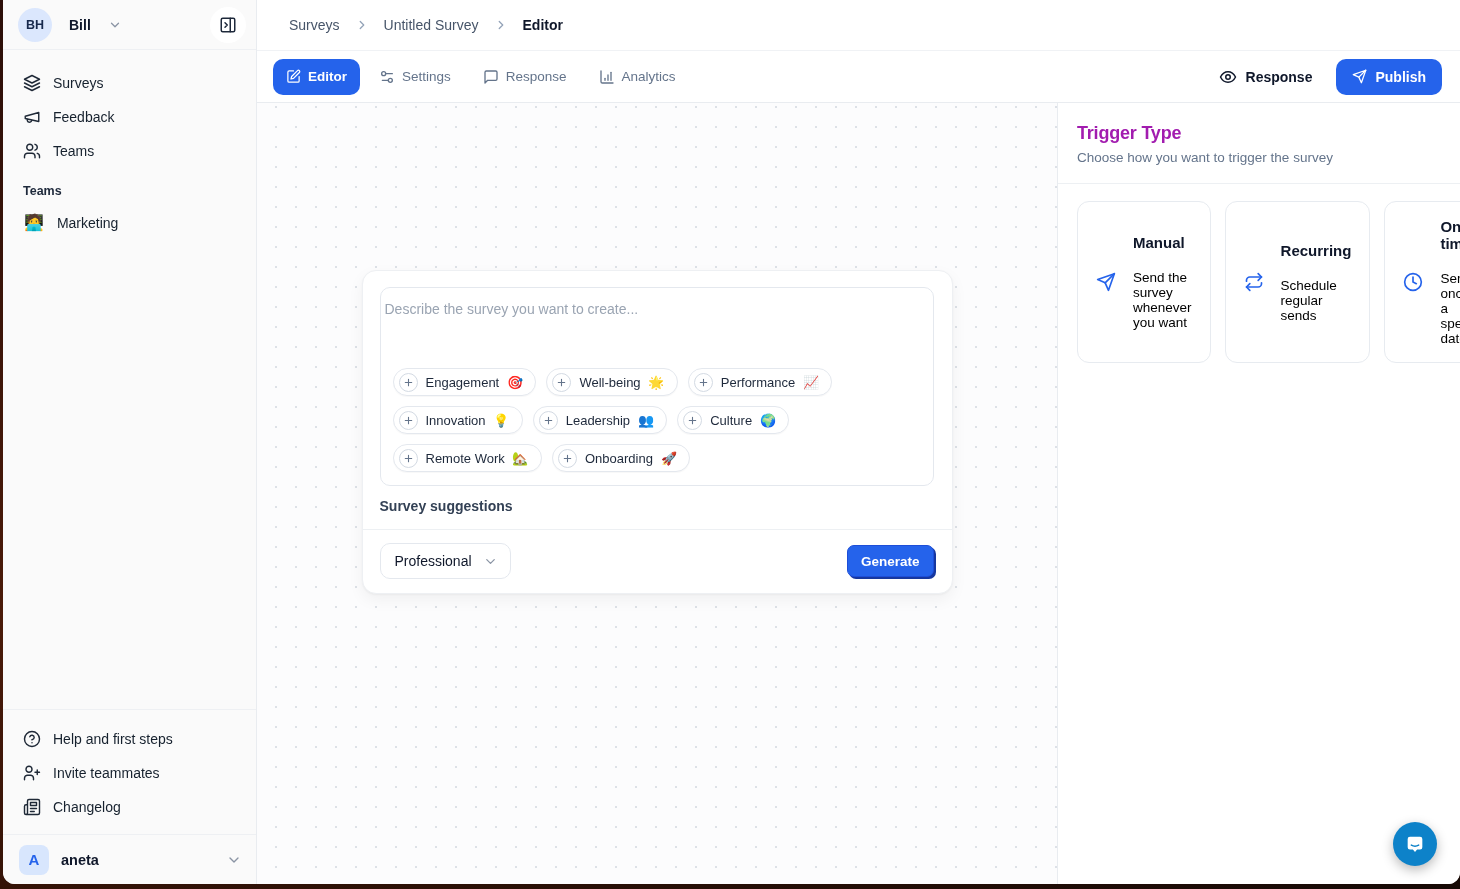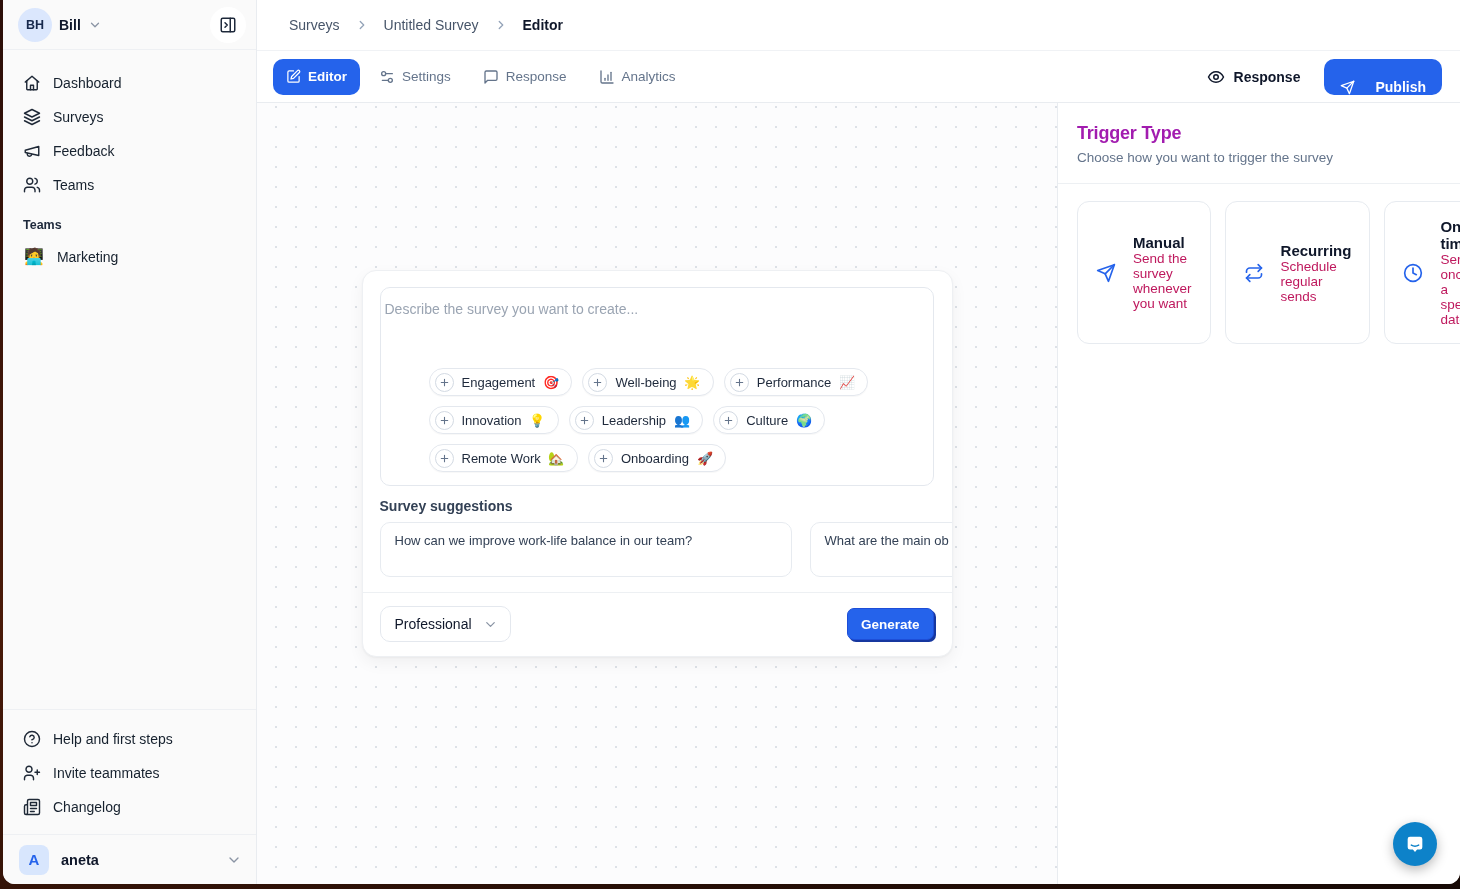--- a/index.html
+++ b/index.html
@@ -11,21 +11,21 @@
   }
   .window {
     position:fixed; left:3px; top:0; right:0; bottom:5px;
     background:#fff; border-radius:0 0 12px 12px; overflow:hidden;
     display:flex;
   }
   svg { display:block; }
 
   
   .sidebar { width:254px; background:#fafafa; border-right:1px solid #e9ecf0; display:flex; flex-direction:column; flex:none; }
-  .sb-header { height:50px; flex:none; display:flex; align-items:center; gap:7px; padding:0 10px 0 15px; border-bottom:1px solid #eef0f3; }
+  .sb-header { height:50px; flex:none; display:flex; align-items:center; gap:17px; padding:0 10px 0 15px; border-bottom:1px solid #eef0f3; }
   .avatar-bh { width:34px; height:34px; border-radius:50%; background:#dbe7fd; color:#17294d; font-size:12.5px; font-weight:700; display:flex; align-items:center; justify-content:center; flex:none; }
   .ws-name { font-size:14px; font-weight:700; color:#0f172a; }
   .sb-header .chev { color:#8a94a4; }
   .toggle-btn { margin-left:auto; width:36px; height:36px; border-radius:50%; background:#fff; display:flex; align-items:center; justify-content:center; color:#1e293b; border:none; cursor:pointer; }
   .nav { padding:16px 12px 0; }
   .nav-item { height:34px; display:flex; align-items:center; gap:12px; padding:0 8px; border-radius:8px; font-size:14px; font-weight:500; color:#16212e; cursor:pointer; }
   .nav-item .nicon { color:#1f2937; display:flex; }
   .section-label { padding:16px 8px 8px; font-size:12.5px; font-weight:700; color:#1e293b; }
   .team-item { height:34px; display:flex; align-items:center; gap:13px; padding:0 9px; border-radius:8px; font-size:14px; font-weight:500; color:#16212e; cursor:pointer; }
   .team-emoji { font-size:16px; line-height:1; }
@@ -42,37 +42,37 @@
   .crumb { color:#475569; cursor:pointer; }
   .crumb.current { color:#0f172a; font-weight:600; cursor:default; }
   .crumb-sep { color:#94a3b8; display:flex; }
 
   .tab-bar { height:52px; flex:none; display:flex; align-items:center; gap:6px; padding:0 18px 0 16px; background:#fff; border-bottom:1px solid #e9ecf0; }
   .tab { display:flex; align-items:center; gap:7px; height:36px; padding:0 13px; border-radius:10px; font-size:13.5px; font-weight:500; color:#64748b; background:transparent; border:none; cursor:pointer; font-family:inherit; }
   .tab.active { background:var(--accent,#2563eb); color:#fff; font-weight:600; }
   .tab .ticon { display:flex; }
   .bar-actions { margin-left:auto; display:flex; align-items:center; gap:24px; }
   .preview-btn { display:flex; align-items:center; gap:9px; font-size:14px; font-weight:600; color:#0f172a; background:none; border:none; cursor:pointer; font-family:inherit; }
-  .publish-btn { display:flex; align-items:flex-end; gap:20px; height:36px; padding:0 16px; border-radius:10px; background:var(--accent,#2563eb); color:#fff; font-size:14px; font-weight:600; border:none; cursor:pointer; font-family:inherit; }
+  .publish-btn { display:flex; align-items:center; gap:8px; height:36px; padding:0 16px; border-radius:10px; background:var(--accent,#2563eb); color:#fff; font-size:14px; font-weight:600; border:none; cursor:pointer; font-family:inherit; }
 
   .content { flex:1; display:flex; min-height:0; }
 
   
   .canvas { flex:1; min-width:0; position:relative; overflow:hidden;
     background-color:#fcfcfd;
     background-image:radial-gradient(circle, #dde1e7 1.15px, transparent 1.35px);
     background-size:20px 20px; background-position:9px 14px;
   }
   .composer { width:591px; margin:167px auto 0; background:#fff; border:1px solid #eef0f3; border-radius:14px;
     box-shadow:0 1px 2px rgba(2,6,23,.04), 0 6px 16px rgba(2,6,23,.05);
     padding:16px 18px 0 17px; overflow:hidden; }
   .prompt-box { border:1px solid #e4e8ee; border-radius:10px; height:199px; display:flex; flex-direction:column; overflow:hidden; background:#fff; }
   .prompt-box textarea { border:none; outline:none; resize:none; flex:1; padding:13px 4px; font-size:14px; color:#0f172a; font-family:inherit; background:transparent; }
   .prompt-box textarea::placeholder { color:#9aa4b2; }
-  .chips { display:flex; flex-wrap:wrap; gap:10px; padding:0 12px 13px;margin-left:36px; }
+  .chips { display:flex; flex-wrap:wrap; gap:10px; padding:0 12px 13px; }
   .chip { display:inline-flex; align-items:center; gap:8px; height:28px; padding:0 12px 0 5px; border:1px solid #e4e8ee; border-radius:999px; background:#fff; font-size:13px; color:#1e293b; cursor:pointer; box-shadow:0 1px 1px rgba(2,6,23,.03); font-family:inherit; }
   .chip-plus { width:19px; height:19px; border:1px solid #d3dae3; border-radius:50%; display:flex; align-items:center; justify-content:center; color:#64748b; flex:none; }
   .chip .emoji { font-size:13px; line-height:1; }
 
   .sugg-label { margin:12px 0 8px; font-size:14px; font-weight:600; color:#334155; }
   .sugg-row { display:flex; gap:18px; margin-right:-18px; overflow:hidden; }
   .sugg-card { flex:none; width:412px; height:55px; border:1px solid #e7ebf0; border-radius:10px; padding:10px 14px; font-size:13px; color:#334155; background:#fff; white-space:nowrap; overflow:hidden; cursor:pointer; }
   .sugg-card.wide { width:420px; }
 
   .composer-footer { display:flex; align-items:center; justify-content:space-between; border-top:1px solid #edf0f3; margin:15px -18px 0 -17px; padding:13px 18px 14px 17px; }
@@ -82,21 +82,21 @@
 
   
   .right-panel { width:403px; flex:none; background:#fff; border-left:1px solid #e9ecf0; display:flex; flex-direction:column; }
   .rp-header { padding:20px 20px 18px 19px; border-bottom:1px solid #edf0f3; }
   .rp-title { font-size:18px; font-weight:700; color:#a21caf; letter-spacing:-.2px; }
   .rp-sub { margin-top:6px; font-size:13.5px; color:#64748b; }
   .rp-body { padding:17px 18px 0 19px; display:flex; flex-direction:row; gap:14px; }
   .trigger-card { border:1px solid #e7ebf0; border-radius:12px; min-height:77px; padding:16px 18px; display:flex; align-items:center; gap:17px; background:#fff; cursor:pointer; }
   .trigger-icon { color:var(--accent,#2563eb); display:flex; flex:none; }
   .tc-title { font-size:15px; font-weight:600; color:#0f172a; }
-  .tc-desc { font-size:13.5px; color:#be185d; margin-top:0; }
+  .tc-desc { font-size:13.5px; color:#000000; margin-top:19px; }
 
   
   .intercom { position:absolute; right:23px; bottom:18px; width:44px; height:44px; border-radius:50%; background:#0d82c9; border:none; display:flex; align-items:center; justify-content:center; cursor:pointer; box-shadow:0 4px 12px rgba(0,0,0,.28); }
 </style>
 </head>
 <body>
 
 <div class="window">
 
   <aside class="sidebar">
@@ -113,30 +113,20 @@
           <svg width="18" height="18" viewBox="0 0 24 24" fill="none" stroke="currentColor" stroke-width="2" stroke-linecap="round" stroke-linejoin="round">
               <rect x="3" y="3" width="18" height="18" rx="2"></rect>
               <line x1="15" y1="3" x2="15" y2="21"></line>
               <path d="m8 9 3 3-3 3"></path>
             </svg>
         </span>
       </button>
     </div>
 
     <nav class="nav">
-      <div class="nav-item">
-        <span class="nicon">
-          <svg width="18" height="18" viewBox="0 0 24 24" fill="none" stroke="currentColor" stroke-width="1.9" stroke-linecap="round" stroke-linejoin="round">
-              <path d="M3 10.8 12 3l9 7.8"></path>
-              <path d="M5 9.3V20a1 1 0 0 0 1 1h12a1 1 0 0 0 1-1V9.3"></path>
-              <path d="M10 21v-6h4v6"></path>
-            </svg>
-        </span>
-        <span>Dashboard</span>
-      </div>
       <div class="nav-item">
         <span class="nicon">
           <svg width="18" height="18" viewBox="0 0 24 24" fill="none" stroke="currentColor" stroke-width="1.9" stroke-linecap="round" stroke-linejoin="round">
               <path d="M12 2 2 7l10 5 10-5-10-5z"></path>
               <path d="m2 12 10 5 10-5"></path>
               <path d="m2 17 10 5 10-5"></path>
             </svg>
         </span>
         <span>Surveys</span>
       </div>
@@ -373,24 +363,20 @@
                       <path d="M12 5v14M5 12h14"></path>
                     </svg>
                   </span>
                 <span>Onboarding</span>
                 <span class="emoji">🚀</span>
               </button>
             </div>
           </div>
 
           <div class="sugg-label">Survey suggestions</div>
-          <div class="sugg-row">
-            <div class="sugg-card">How can we improve work-life balance in our team?</div>
-            <div class="sugg-card wide">What are the main ob</div>
-          </div>
 
           <div class="composer-footer">
             <button class="tone-select">
               <span>Professional</span>
               <span class="chev">
                 <svg width="15" height="15" viewBox="0 0 24 24" fill="none" stroke="currentColor" stroke-width="2" stroke-linecap="round" stroke-linejoin="round">
                     <path d="m6 9 6 6 6-6"></path>
                   </svg>
               </span>
             </button>

